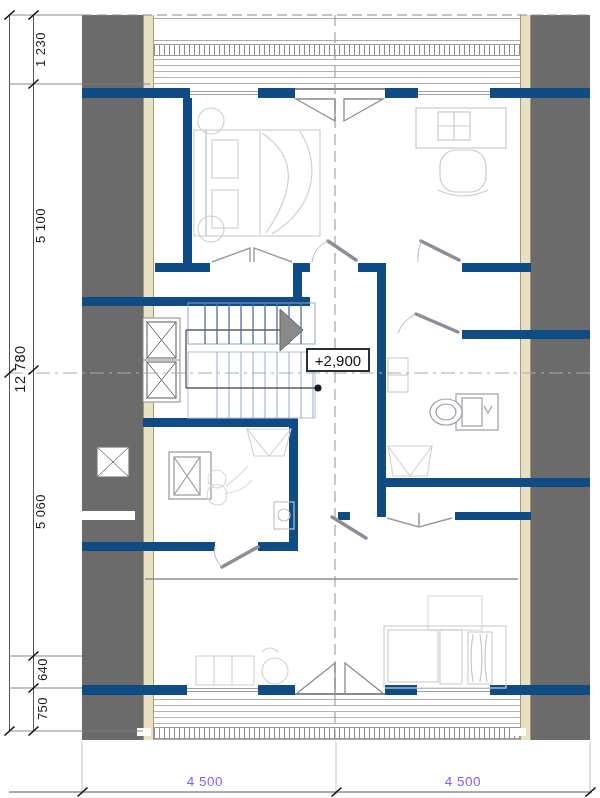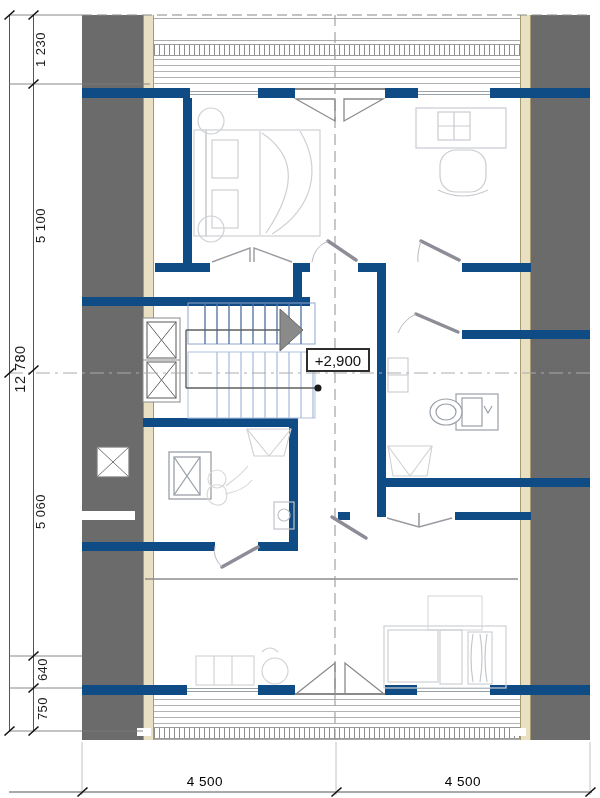--- a/index.html
+++ b/index.html
@@ -13,21 +13,21 @@
   .win::before{top:3px;} .win::after{bottom:3px;}
   .doorgap{position:absolute;background:#fff;box-sizing:border-box;}
   .dg-top{border-top:2px solid #8a8a8a;}
   .dg-bottom{border-bottom:2px solid #8a8a8a;}
   .deck-lines{position:absolute;background:repeating-linear-gradient(180deg,#b3b3b3 0 1px,transparent 1px 6px);}
   .hatch{position:absolute;background-color:#fff;background-image:repeating-linear-gradient(90deg,#8d8d8d 0 1px,transparent 1px 5px);border-top:1px solid #9a9a9a;border-bottom:1px solid #9a9a9a;box-sizing:border-box;}
   .hline{position:absolute;height:1px;background:#ababab;}
   .whitebar{position:absolute;background:#fff;}
   .dim-v{position:absolute;width:70px;font-size:13px;color:#1c1c1c;transform:rotate(-90deg);white-space:nowrap;text-align:center;letter-spacing:0.5px;}
   .dim-v.big{font-size:14.5px;}
-  .dim-h{position:absolute;width:70px;font-size:13.5px;color:#000000;text-align:center;letter-spacing:0.5px;}
+  .dim-h{position:absolute;width:70px;font-size:13.5px;color:#8b5cf6;text-align:center;letter-spacing:0.5px;}
   .levelbox{position:absolute;left:306px;top:316px;width:64px;height:24px;background:#fff;border:2px solid #2e2e2e;display:flex;align-items:center;justify-content:center;font-size:15px;color:#111;box-sizing:border-box;margin-top:32px;}
   svg{position:absolute;left:0;top:0;}
 </style>
 </head>
 <body>
 
 <div id="canvas">
 
   <div class="gray" style="left:82px;top:15px;width:61px;height:725px;"></div>
   <div class="gray" style="left:531px;top:15px;width:59px;height:725px;"></div>

